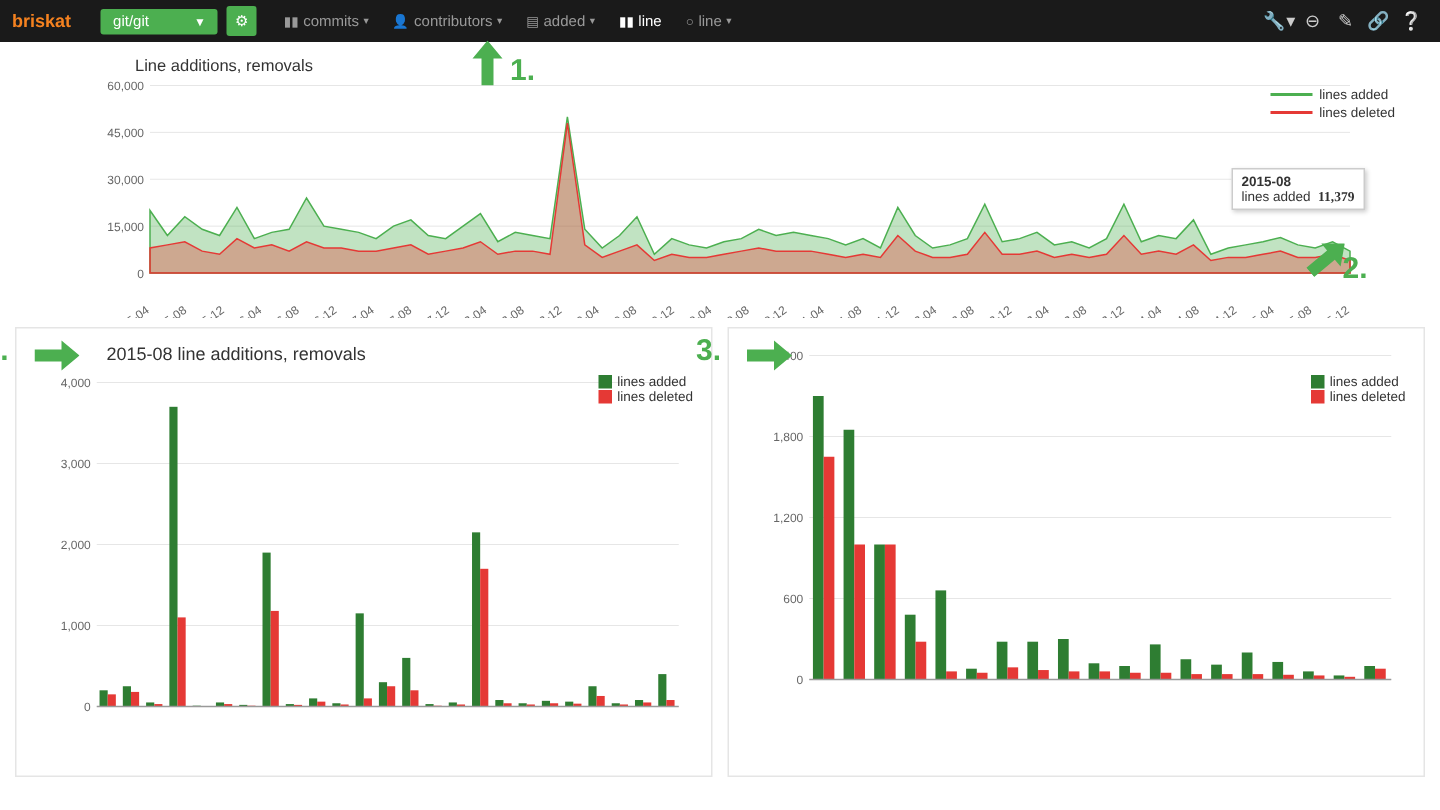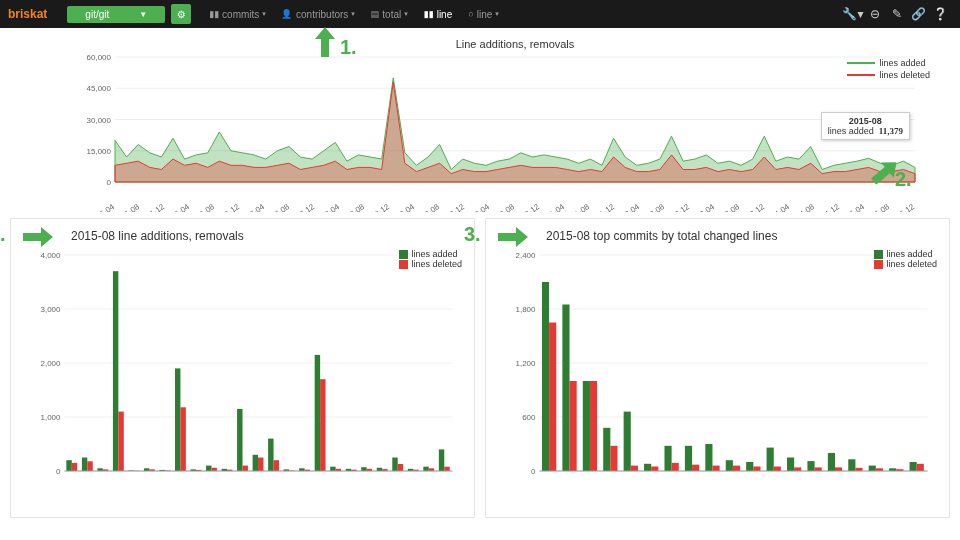--- a/index.html
+++ b/index.html
@@ -1,28 +1,28 @@
 <!DOCTYPE html>
 <html><head>
 <meta charset="utf-8">
 <style>
 * { box-sizing: border-box; margin: 0; padding: 0; }
 body { font-family: Arial, Helvetica, sans-serif; font-size: 11px; color: #333; background: #fff; width: 960px; height: 540px; overflow: hidden; }
 .topbar { background: #1a1a1a; height: 28px; display: flex; align-items: center; padding: 0 8px; color: #ccc; font-size: 10px; }
 .brand { color: #f58220; font-weight: bold; margin-right: 20px; font-size: 12px; }
-.dropdown-repo { background: #4caf50; color: #fff; padding: 3px 18px; border-radius: 2px; margin-right: 6px; cursor: pointer; display: flex; align-items: center; }
+.dropdown-repo { background: #4caf50; color: #fff; padding: 3px 8px; border-radius: 2px; margin-right: 6px; cursor: pointer; display: flex; align-items: center; }
 .dropdown-repo .caret { margin-left: 30px; font-size: 8px; }
 .cog-btn { background: #4caf50; width: 20px; height: 20px; border-radius: 2px; display: flex; align-items: center; justify-content: center; color: #fff; margin-right: 10px; cursor: pointer; }
 .nav-item { display: flex; align-items: center; padding: 0 8px; height: 28px; color: #999; cursor: pointer; }
 .nav-item.active { color: #fff; }
 .nav-item .icon { margin-right: 3px; font-size: 9px; }
 .nav-item .caret { margin-left: 3px; font-size: 7px; }
 .spacer { flex: 1; }
 .tool-icon { color: #ccc; width: 22px; text-align: center; cursor: pointer; font-size: 12px; }
-.chart-top { position: relative; height: 180px; padding: 6px 20px 0 60px; text-align: center; }
+.chart-top { position: relative; height: 180px; padding: 6px 20px 0 60px; }
 .chart-title { font-size: 11px; margin: 4px 0 2px 30px; }
 .area-svg { width: 850px; height: 160px; }
 .tooltip { position: absolute; right: 50px; top: 84px; background: #fff; border: 1px solid #ccc; padding: 3px 6px; font-size: 9px; box-shadow: 1px 1px 3px rgba(0,0,0,.2); }
 .tooltip .value { font-weight: bold; font-family: Liberation Serif, serif; }
 .legend-top { position: absolute; right: 30px; top: 30px; font-size: 9px; }
 .legend-row { display: flex; align-items: center; margin-bottom: 2px; }
 .legend-swatch-line { width: 28px; height: 2px; margin-right: 4px; }
 .bottom { display: flex; gap: 10px; padding: 10px 10px 0 10px; }
 .panel { flex: 1; border: 1px solid #e5e5e5; padding: 10px 10px 4px 10px; position: relative; height: 300px; }
 .panel-title { font-size: 12px; margin-bottom: 4px; margin-left: 50px; }
@@ -50,21 +50,21 @@
     <span>commits</span>
     <span class="caret">▾</span>
   </div>
   <div class="nav-item">
     <span class="icon">👤</span>
     <span>contributors</span>
     <span class="caret">▾</span>
   </div>
   <div class="nav-item">
     <span class="icon">▤</span>
-    <span>total</span>
+    <span>added</span>
     <span class="caret">▾</span>
   </div>
   <div class="nav-item active">
     <span class="icon">▮▮</span>
     <span>line</span>
   </div>
   <div class="nav-item">
     <span class="icon">○</span>
     <span>line</span>
     <span class="caret">▾</span>
@@ -225,21 +225,20 @@
         <rect x="416.3424" y="202.4" width="5.4319999999999995" height="21.6" fill="#2e7d32"></rect>
         <rect x="421.7744" y="219.68" width="5.4319999999999995" height="4.32" fill="#e53935"></rect>
         <line x1="42" y1="224" x2="430" y2="224" stroke="#999"></line>
       </svg>
   </div>
   <div class="panel">
     <svg class="callout-arrow" style="left:12px;top:6px">
         <polygon points="0,8 18,8 18,2 30,12 18,22 18,16 0,16" fill="#4caf50"></polygon>
       </svg>
     <div class="callout-num" style="left:-22px;top:4px">3.</div>
-    <div class="panel-title">2015-08 top commits by total changed lines</div>
     <div class="legend-small">
       <div><span class="legend-box" style="background:#2e7d32"></span><span>lines added</span></div>
       <div><span class="legend-box" style="background:#e53935"></span><span>lines deleted</span></div>
     </div>
     <svg class="bar-svg" id="bar-svg-2" viewBox="0 0 440 240">
         <line x1="42" y1="224" x2="430" y2="224" stroke="#ddd" stroke-width="0.5"></line>
         <text x="38" y="227" text-anchor="end" class="axis-text">0</text>
         <line x1="42" y1="170" x2="430" y2="170" stroke="#ddd" stroke-width="0.5"></line>
         <text x="38" y="173" text-anchor="end" class="axis-text">600</text>
         <line x1="42" y1="116" x2="430" y2="116" stroke="#ddd" stroke-width="0.5"></line>

